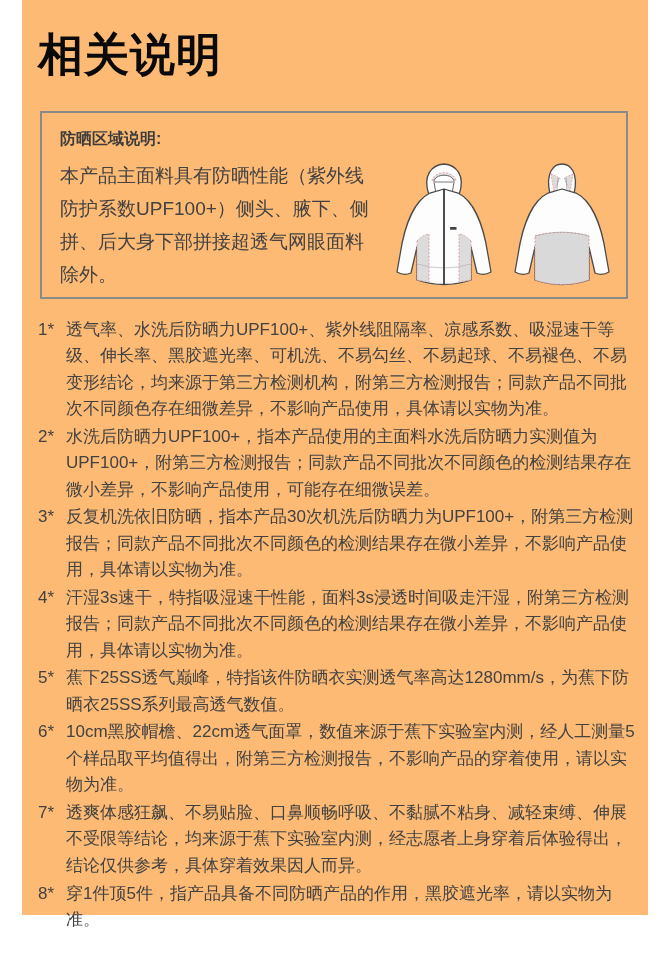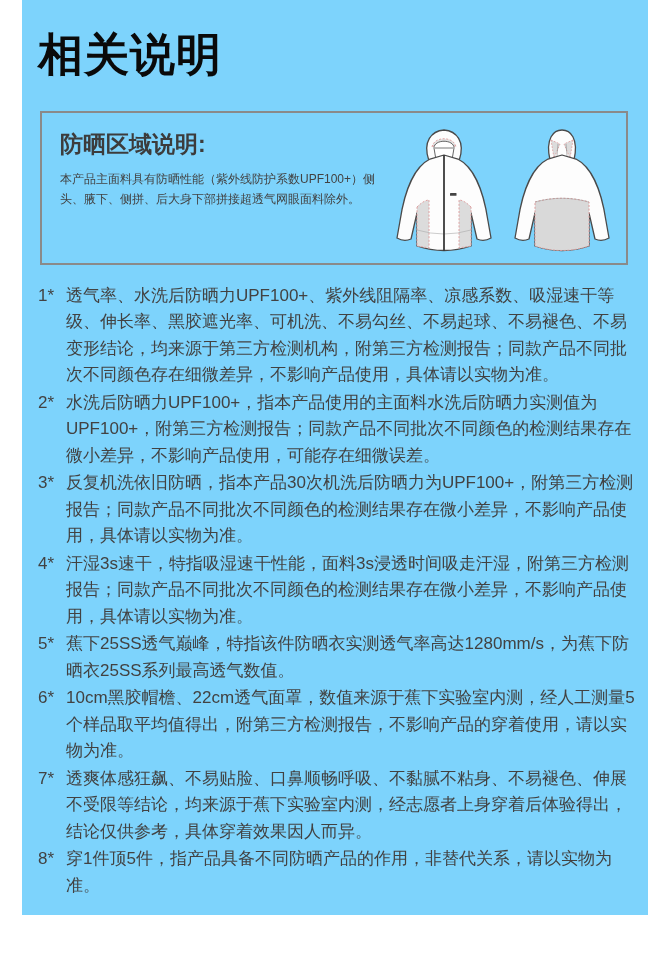--- a/index.html
+++ b/index.html
@@ -6,21 +6,21 @@
   html,body { background:#ffffff; }
   body {
     width:671px; height:956px;
     font-family:"Liberation Sans","DejaVu Sans",sans-serif;
     position:relative;
     overflow:hidden;
   }
   .content {
     position:absolute; left:22px; top:0;
     width:626px; height:915px;
-    background:#7dd3fc;
+    background:#fdba74;
     padding:24px 8px 0 16px;
   }
   .page-title {
     font-size:45px;
     font-weight:900;
     color:#0a0a0a;
     letter-spacing:1px;
     margin:2px 0 26px 0;
     line-height:1.3;
   }
@@ -28,27 +28,27 @@
     margin-left:2px;
     width:588px;
     border:2px solid #8a8a8a;
     display:flex;
     align-items:stretch;
     padding:14px 6px 6px 18px;
     min-height:134px;
   }
   .box-left { width:322px; padding-top:2px; }
   .box-heading {
-    font-size:23px;
+    font-size:16px;
     font-weight:bold;
     color:#3c3c3c;
     margin-bottom:9px;
   }
   .box-body {
-    font-size:12px;
+    font-size:19px;
     color:#424242;
     line-height:1.74;
   }
   .box-right {
     flex:1;
     display:flex;
     justify-content:flex-end;
     align-items:flex-end;
     gap:6px;
     padding-right:2px;
@@ -142,21 +142,21 @@
     <div class="note">
       <span class="marker">5*</span>
       <span class="text">蕉下25SS透气巅峰，特指该件防晒衣实测透气率高达1280mm/s，为蕉下防晒衣25SS系列最高透气数值。</span>
     </div>
     <div class="note">
       <span class="marker">6*</span>
       <span class="text">10cm黑胶帽檐、22cm透气面罩，数值来源于蕉下实验室内测，经人工测量5个样品取平均值得出，附第三方检测报告，不影响产品的穿着使用，请以实物为准。</span>
     </div>
     <div class="note">
       <span class="marker">7*</span>
-      <span class="text">透爽体感狂飙、不易贴脸、口鼻顺畅呼吸、不黏腻不粘身、不易褪色、伸展不受限等结论，均来源于蕉下实验室内测，经志愿者上身穿着后体验得出，结论仅供参考，具体穿着效果因人而异。</span>
+      <span class="text">透爽体感狂飙、不易贴脸、口鼻顺畅呼吸、不黏腻不粘身、减轻束缚、伸展不受限等结论，均来源于蕉下实验室内测，经志愿者上身穿着后体验得出，结论仅供参考，具体穿着效果因人而异。</span>
     </div>
     <div class="note">
       <span class="marker">8*</span>
-      <span class="text">穿1件顶5件，指产品具备不同防晒产品的作用，非替代关系，请以实物为准。</span>
+      <span class="text">穿1件顶5件，指产品具备不同防晒产品的作用，黑胶遮光率，请以实物为准。</span>
     </div>
   </div>
 
 </div>
 
 </body></html>

